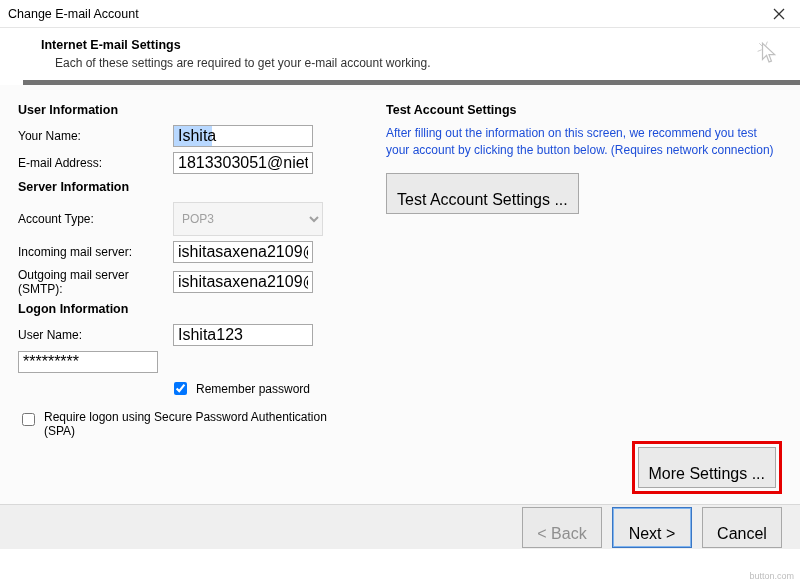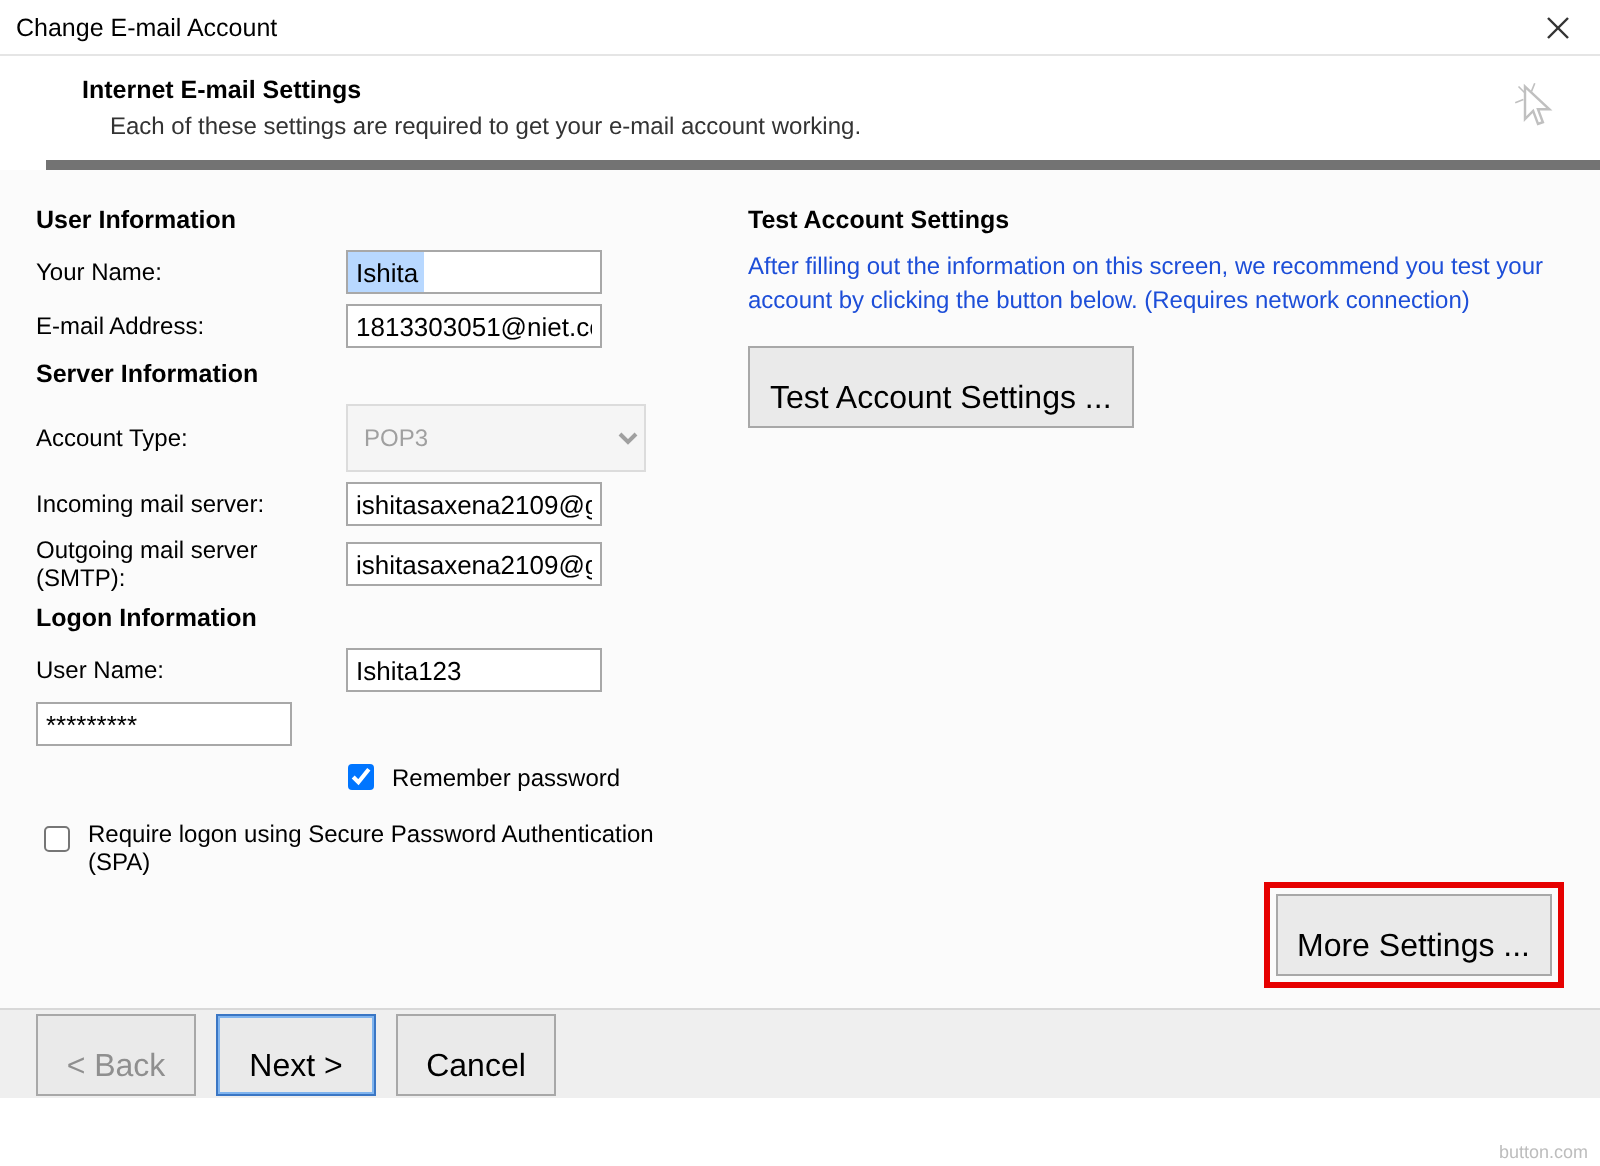--- a/index.html
+++ b/index.html
@@ -45,21 +45,21 @@
     font-size: 12px;
     color: #333;
   }
   .cursor-icon {
     width: 26px; height: 30px;
     color: #b5b5b5;
   }
   .body {
     display: flex;
     padding: 12px 18px 0 18px;
-    gap: 16px;
+    gap: 28px;
     height: 420px;
     background: #fbfbfb;
     border-bottom: 1px solid #d8d8d8;
     position: relative;
     justify-content: space-between;
   }
   .left { width: 340px; }
   .right { flex: 1; }
   .section-head {
     font-weight: bold;
@@ -69,24 +69,24 @@
   .row {
     display: flex;
     align-items: center;
     margin-bottom: 5px;
   }
   .row label {
     width: 155px;
     font-size: 12px;
   }
   .row input[type="text"], .row input[type="password"] {
-    width: 128px;
+    width: 140px;
     height: 22px;
     border: 1px solid #a8a8a8;
-    font-size: 13px;
+    font-size: 16px;
     padding: 1px 4px;
     background: #fff;
   }
   .row select {
     width: 150px;
     height: 34px;
     border: 1px solid #cfcfcf;
     background: #f3f3f3;
     color: #7a7a7a;
     font-size: 12px;
@@ -123,20 +123,21 @@
   .btn.disabled { color: #8f8f8f; }
   .more-wrap {
     position: absolute;
     right: 18px;
     bottom: 10px;
     border: 3px solid #e60000;
     padding: 3px;
   }
   .wizard-buttons {
     display: flex;
+    justify-content: flex-end;
     align-items: center;
     gap: 10px;
     padding: 8px 18px;
     height: 44px;
     background: #efefef;
   }
   .wizard-buttons .btn { width: 80px; text-align: center; }
   .btn.primary {
     border: 1px solid #3a76c4;
     background: #eaeaea;

